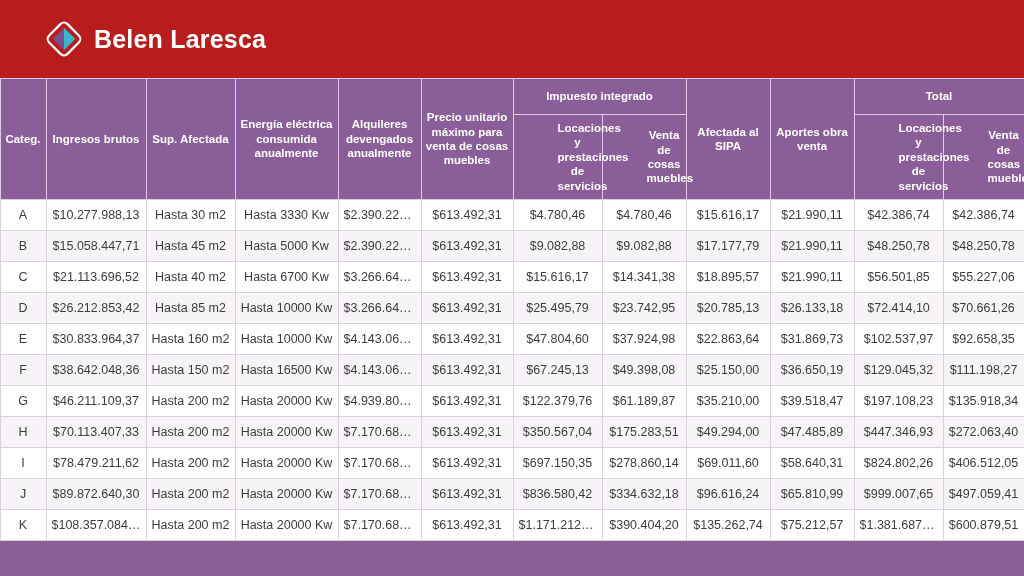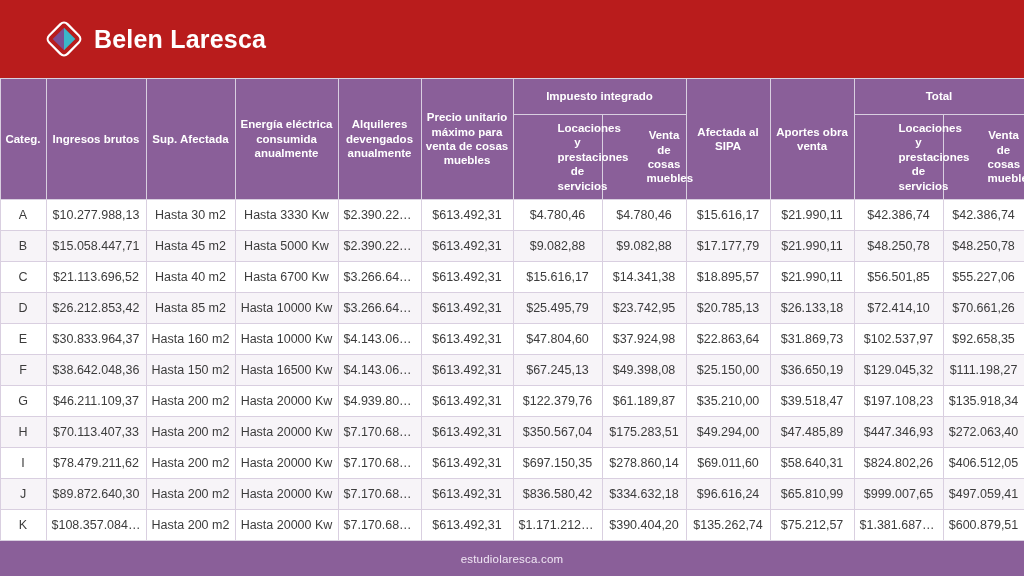--- a/index.html
+++ b/index.html
@@ -332,17 +332,14 @@
             <td>$390.404,20</td>
             <td>$135.262,74</td>
             <td>$75.212,57</td>
             <td>$1.381.687,90</td>
             <td>$600.879,51</td>
           </tr>
         </tbody>
     </table>
   </div>
 
-  <div class="footer">
-    <span>estudiolaresca.com</span>
-  </div>
 
 </div>
 
 </body></html>

